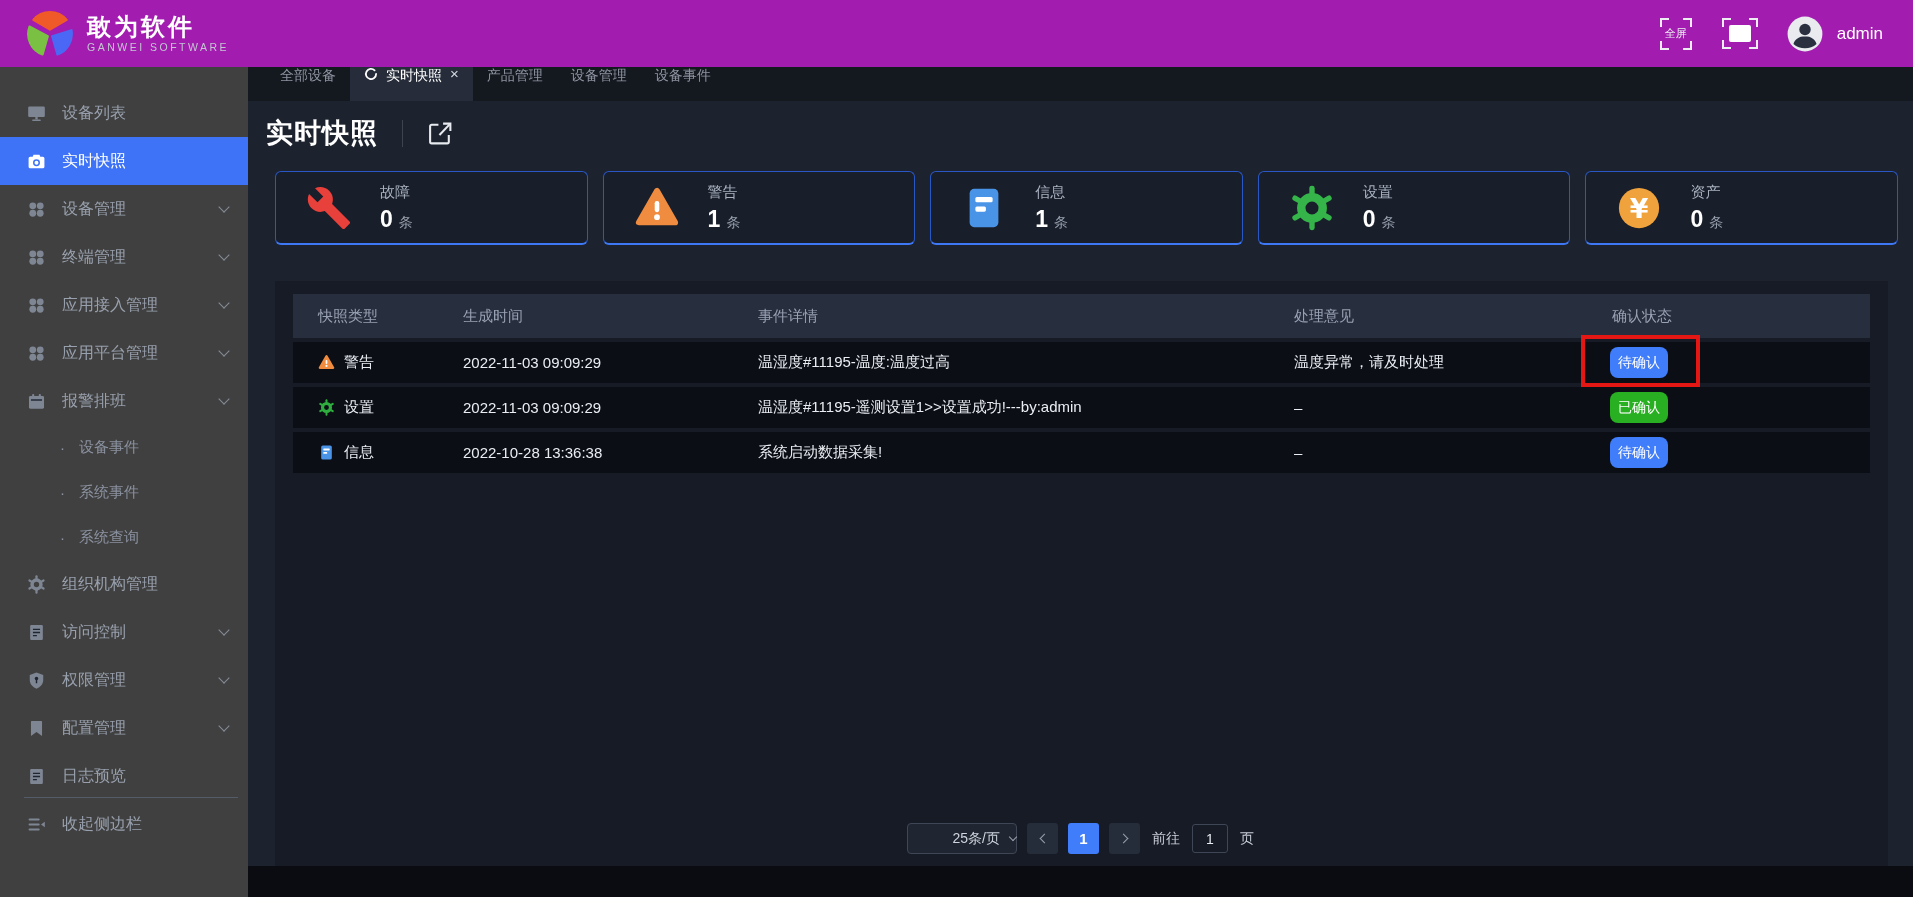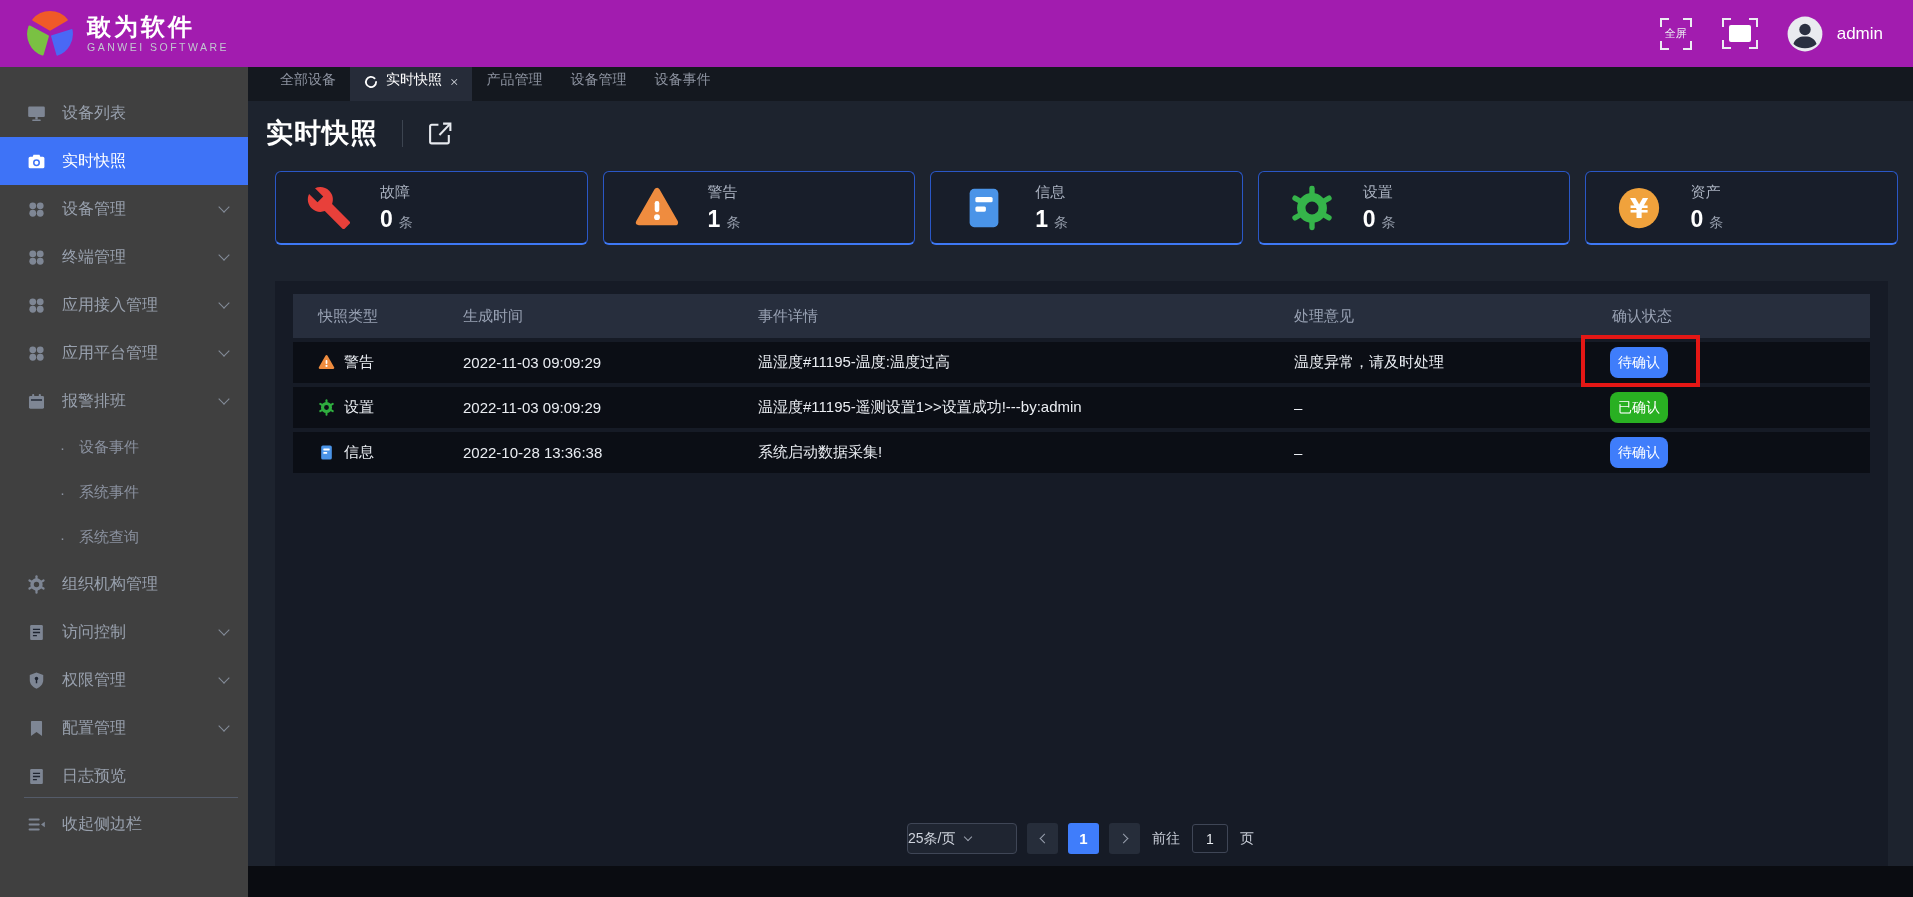--- a/index.html
+++ b/index.html
@@ -44,21 +44,21 @@
     display:inline-block; }
   .chev.down { transform:rotate(45deg); margin-top:-4px; }
   .chev.up { transform:rotate(-135deg); margin-top:4px; }
   .s-item .chev { margin-left:auto; }
   .s-sub { height:45px; display:flex; align-items:center; padding-left:60px; color:#8b92a0;
     font-size:15px; cursor:pointer; }
   .s-sub .dot { margin-right:14px; color:#8b92a0; }
 
   .main { flex:1; display:flex; flex-direction:column; min-width:0; }
   .tabbar { height:34px; flex:0 0 34px; background:#14181f; display:flex; align-items:stretch; padding-left:18px; }
-  .tab { display:flex; align-items:flex-end; padding:12px 14px; color:#8d93a0; font-size:14px; gap:8px; cursor:pointer;font-family:Liberation Serif, serif; }
+  .tab { display:flex; align-items:flex-start; padding:0 14px; color:#8d93a0; font-size:14px; gap:8px; cursor:pointer; }
   .tab.active { background:#262c39; color:#fff; }
   .tab .tab-refresh { width:14px; height:14px; display:inline-flex; }
   .tab .tab-close { font-size:15px; color:#d5d9e0; line-height:14px; }
 
   .content { flex:1; background:#1d232e; display:flex; flex-direction:column; min-height:0; }
   .page-head { display:flex; align-items:center; gap:24px; padding:14px 0 12px 18px; }
   .page-head h1 { color:#fff; font-size:27px; font-weight:600; letter-spacing:1px; line-height:36px; }
   .vdiv { width:1px; height:27px; background:#3c4450; }
   .ext-icon { width:27px; height:27px; display:inline-flex; cursor:pointer; }
 
@@ -87,21 +87,21 @@
   .status-btn { width:58px; height:31px; border:none; border-radius:8px; color:#fff; font-size:14px;
     cursor:pointer; font-family:inherit; }
   .status-btn.pending { background:#3f7dfb; }
   .status-btn.confirmed { background:#29b022; }
   .red-frame { position:absolute; left:-29px; top:-12px; width:119px; height:52px;
     border:4px solid #e41715; pointer-events:none; }
 
   .pagination { position:absolute; left:0; right:0; bottom:12px; display:flex; justify-content:center;
     align-items:center; gap:10px; }
   .psize { width:110px; height:31px; background:#1f2531; border:1px solid #3f4656; border-radius:4px;
-    color:#cfd4dd; font-size:14px; display:flex; align-items:center; justify-content:flex-start; gap:10px; cursor:pointer; }
+    color:#cfd4dd; font-size:14px; display:flex; align-items:center; justify-content:flex-end; gap:10px; cursor:pointer; }
   .psize .chev { width:6px; height:6px; transform:rotate(45deg); margin-top:-3px; border-color:#9aa1ae; }
   .pbtn { width:31px; height:31px; background:#262d3a; border-radius:3px; display:flex; align-items:center;
     justify-content:center; cursor:pointer; }
   .pbtn .chev { width:7px; height:7px; border-color:#98a0ae; }
   .pbtn .chev.left { transform:rotate(45deg); border-right:none; border-top:none;
     border-left:1.7px solid #98a0ae; border-bottom:1.7px solid #98a0ae; margin-left:3px; }
   .pbtn .chev.right { transform:rotate(-45deg); border-left:none; border-top:none;
     border-right:1.7px solid #98a0ae; border-bottom:1.7px solid #98a0ae; margin-right:3px; }
   .pnum { width:31px; height:31px; border-radius:3px; background:#3f7dfb; color:#fff; font-size:15px;
     font-weight:bold; display:flex; align-items:center; justify-content:center; cursor:pointer; }

